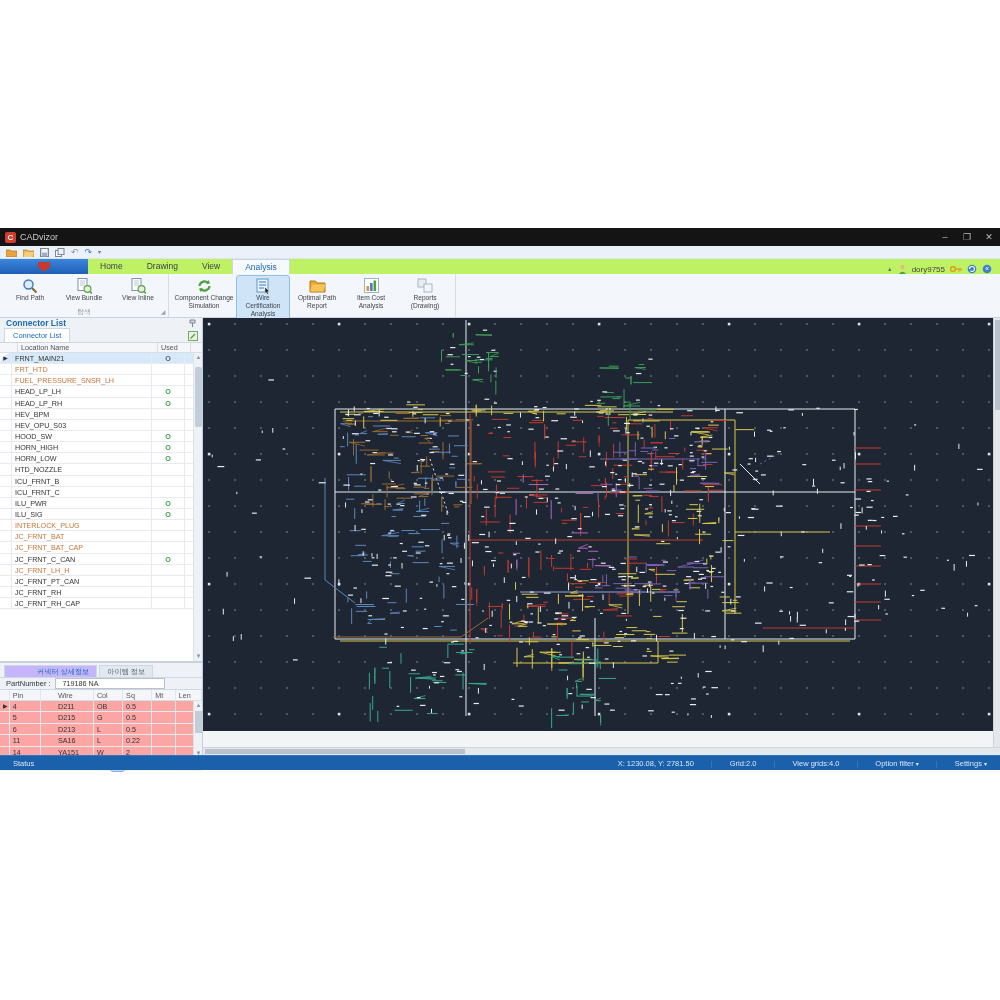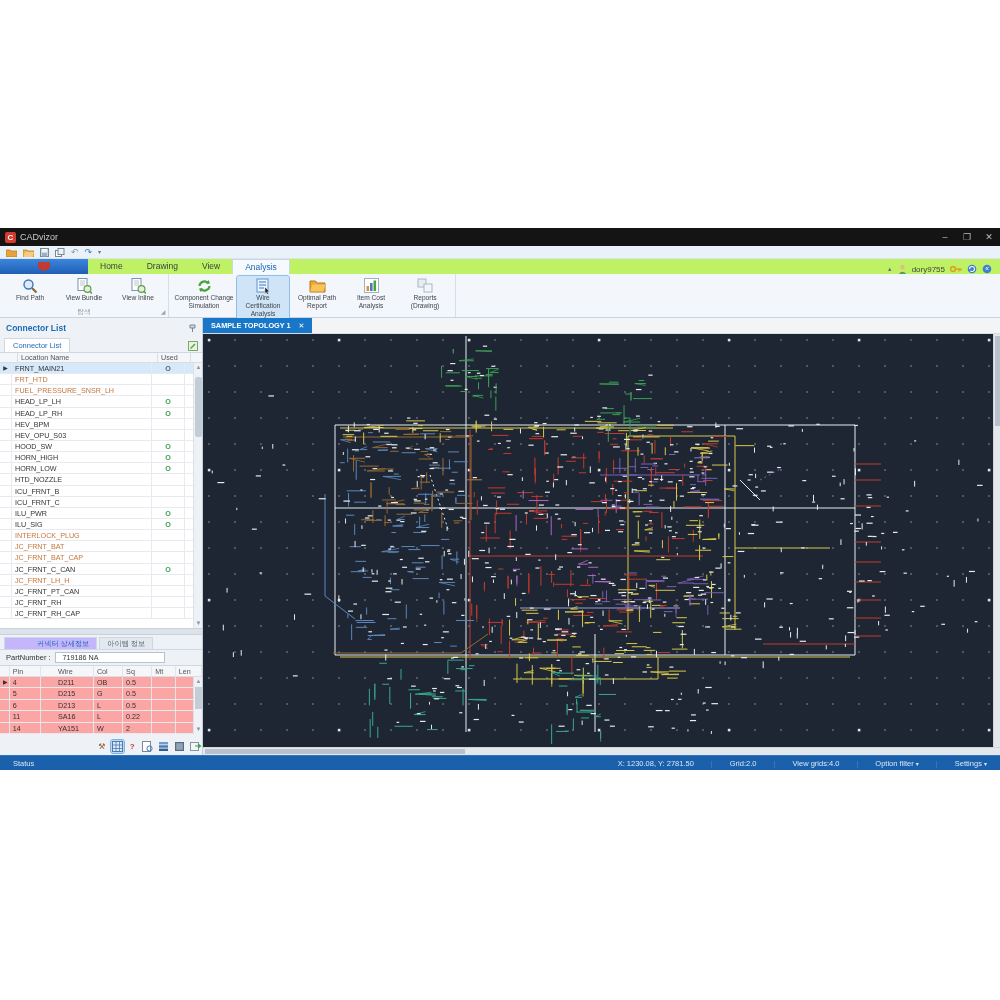--- a/index.html
+++ b/index.html
@@ -50,21 +50,21 @@
   #panel-header { height:20px; display:flex; align-items:center; padding:0 6px; }
   #panel-header .ttl { color:#1b6ab5; font-weight:bold; font-size:8.5px; flex:1; }
   #panel-tabs { height:15px; display:flex; align-items:flex-end; padding:0 4px; border-bottom:1px solid #cfd8e2; }
   .ptab { background:#fff; border:1px solid #cfd8e2; border-bottom:none; color:#1b6ab5; font-size:7.5px; padding:2px 8px; }
   #penc { margin-left:auto; margin-bottom:1px; }
 
   #ctable { flex:0 0 267px; background:#fff; position:relative; font-size:7.2px; color:#333; }
   .chead { display:flex; height:10px; background:#f4f6f9; border-bottom:1px solid #d9dee5; color:#555;padding-left:6px; }
   .chead div { border-right:1px solid #d9dee5; padding-left:3px; line-height:10px; }
   .c-mark { width:12px; } .c-name { width:140px; } .c-used { width:33px; }
-  #crows { height:265px; overflow:hidden; }
+  #crows { height:308px; overflow:hidden;border-radius:12px; }
   .crow { display:flex; height:11.15px; border-bottom:1px solid #e7ebef; align-items:center; }
   .crow.sel { background:#d6e9fb; }
   .crow .m { width:12px; text-align:center; font-size:6px; color:#333; border-right:1px solid #e7ebef; height:100%; line-height:11px; }
   .crow .n { width:140px; padding-left:3px; border-right:1px solid #e7ebef; white-space:nowrap; overflow:hidden; height:100%; line-height:11px;}
   .crow .u { width:33px; text-align:center; color:#3da14d; font-weight:bold; height:100%; line-height:11px; border-right:1px solid #e7ebef;}
   .crow.muted .n { color:#c4763c; }
   .crow.sel .u { color:#5a6672; }
   #cvscroll { position:absolute; right:0; top:10px; bottom:0; width:9px; background:#eef1f5; border-left:1px solid #dde2e8; }
   #cvscroll .thumb { position:absolute; top:14px; left:1px; width:7px; height:60px; background:#c3cdd8; border-radius:2px; }
   #cvscroll .ar { position:absolute; left:0; width:9px; height:9px; color:#8a95a2; font-size:6px; text-align:center; line-height:9px; }
@@ -540,26 +540,20 @@
         <span class="tico">
             <svg class="ico" width="12" height="11" style="margin:1px">
               <rect x="0.5" y="1.5" width="8" height="8" fill="#f2f6fa" stroke="#8a95a2"></rect>
               <path d="M5 5 h5 M8 3 l2.5 2 l-2.5 2" stroke="#3da14d" stroke-width="1.2" fill="none"></path>
             </svg>
           </span>
       </div>
     </div>
 
     <div id="canvas-side">
-      <div id="doc-tabstrip">
-        <div id="doctab">
-          <span>SAMPLE TOPOLOGY 1</span>
-          <span class="x">✕</span>
-        </div>
-      </div>
       <div id="canvas-wrap">
         <svg id="cv" width="790" height="413" viewBox="0 0 790 413" style="background: rgb(29, 38, 50);">
             <defs>
               <pattern id="gd" width="26" height="26" patternUnits="userSpaceOnUse">
                 <circle cx="6" cy="6" r="0.8" fill="#c9d3de" opacity="0.65"></circle>
               </pattern>
               <pattern id="gd2" width="130" height="130" patternUnits="userSpaceOnUse">
                 <rect x="4.8" y="4.8" width="2.6" height="2.6" fill="#eef3f8" opacity="0.9"></rect>
               </pattern>
             </defs>

